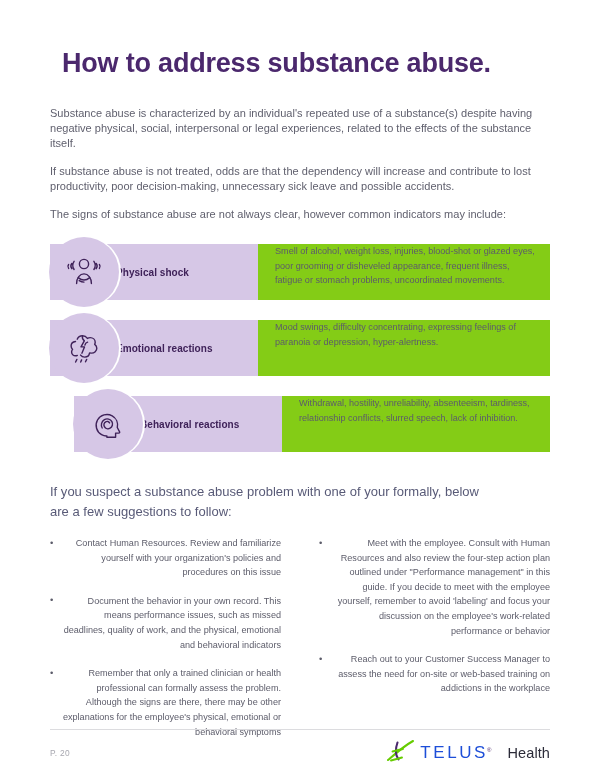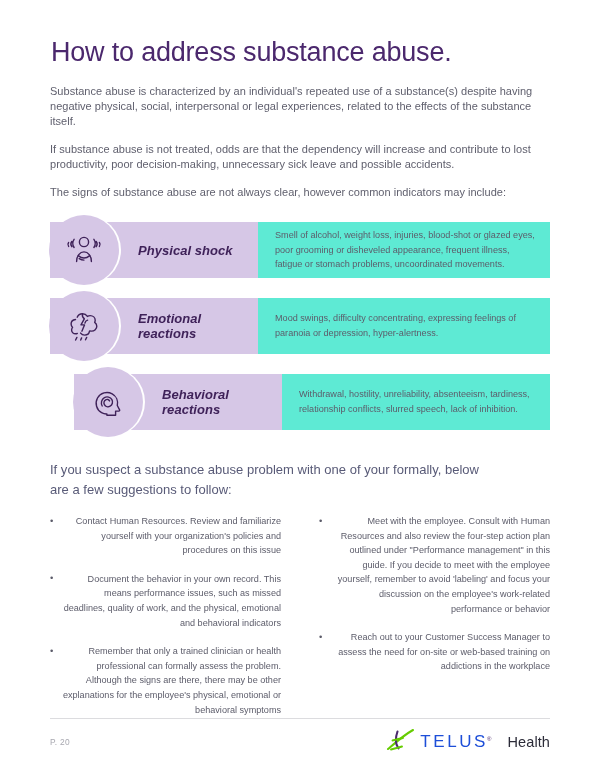--- a/index.html
+++ b/index.html
@@ -20,25 +20,25 @@
   .page {
     position: relative;
     width: 600px;
     height: 776px;
     box-sizing: border-box;
     padding: 0 50px;
   }
 
   
   .page-title {
-    margin: 1px;
+    margin: 12px;
     padding-top: 34px;
     font-size: 27px;
     line-height: 34px;
-    font-weight: 400;
+    font-weight: 700;
     letter-spacing: -0.2px;
     color: #4b286d;
   }
 
   
   .intro {
     margin: 0;
     padding-top: 14px;
     font-size: 11px;
     line-height: 15px;
@@ -79,32 +79,31 @@
     background: #d6c7e6;
     display: flex;
     align-items: center;
     justify-content: center;
     box-shadow: 2px 0 0 0 #ffffff;
   }
   .card-icon-circle svg {
     display: block;
   }
   .card-label {
-    margin-left: 88px;
-    font-size: 13px;
+    margin-left: 66px;
+    font-size: 10px;
     font-weight: bold;
     color: #3f2259;
     letter-spacing: 0.05px;
-    font-style: italic;
   }
   .card-right {
     flex: 1;
-    background: #5eead4;
-    display: flex;
-    align-items: center;
+    background: #84cc16;
+    display: flex;
+    align-items: flex-start;
     padding: 0 14px 0 17px;
     box-sizing: border-box;
   }
   .card-desc {
     font-size: 9.1px;
     line-height: 14.6px;
     color: #5c5c6a;
   }
 
   

